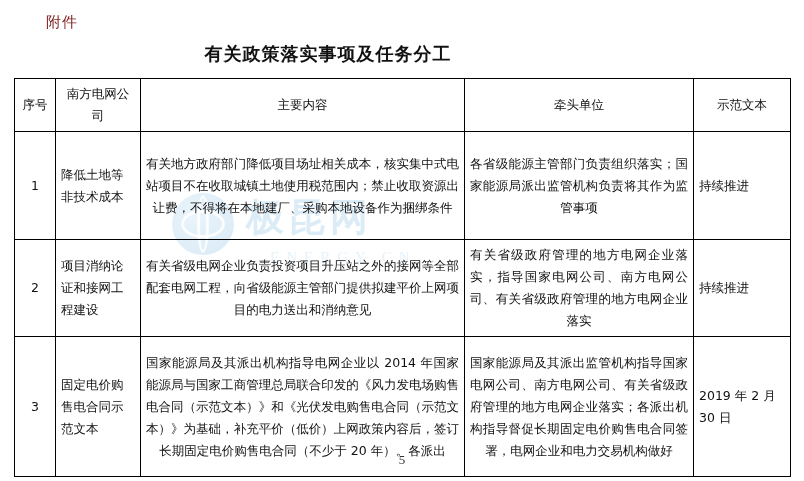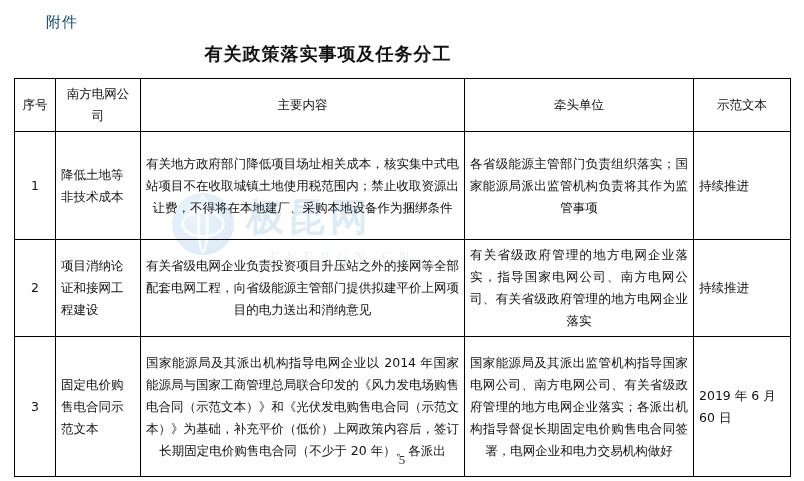--- a/index.html
+++ b/index.html
@@ -100,21 +100,21 @@
   }
 
   .attach-label {
     position: absolute;
     left: 46px;
     top: 12px;
     font-size: 15px;
     line-height: 20px;
     font-family: "DejaVu Sans", "Liberation Sans", sans-serif;
     letter-spacing: 1px;
-    color: #0c4a6e;
+    color: #7f1d1d;
   }
 
   .doc-title {
     position: absolute;
     left: 0;
     top: 42px;
     width: 656px;
     text-align: center;
     font-size: 18px;
     line-height: 24px;
@@ -222,21 +222,21 @@
           <td class="cell-meas">项目消纳论证和接网工程建设</td>
           <td class="cell-main">有关省级电网企业负责投资项目升压站之外的接网等全部配套电网工程，向省级能源主管部门提供拟建平价上网项目的电力送出和消纳意见</td>
           <td class="cell-lead">有关省级政府管理的地方电网企业落实，指导国家电网公司、南方电网公司、有关省级政府管理的地方电网企业落实</td>
           <td class="cell-dead">持续推进</td>
         </tr>
         <tr class="row-3">
           <td class="cell-num">3</td>
           <td class="cell-meas">固定电价购售电合同示范文本</td>
           <td class="cell-main">国家能源局及其派出机构指导电网企业以 2014 年国家能源局与国家工商管理总局联合印发的《风力发电场购售电合同（示范文本）》和《光伏发电购售电合同（示范文本）》为基础，补充平价（低价）上网政策内容后，签订长期固定电价购售电合同（不少于 20 年）。各派出</td>
           <td class="cell-lead">国家能源局及其派出监管机构指导国家电网公司、南方电网公司、有关省级政府管理的地方电网企业落实；各派出机构指导督促长期固定电价购售电合同签署，电网企业和电力交易机构做好</td>
-          <td class="cell-dead">2019 年 6 月 60 日</td>
+          <td class="cell-dead">2019 年 2 月 30 日</td>
         </tr>
       </tbody>
     </table>
 
     <div class="page-number">5</div>
 
   </div>
 </div>
 
 </body></html>

